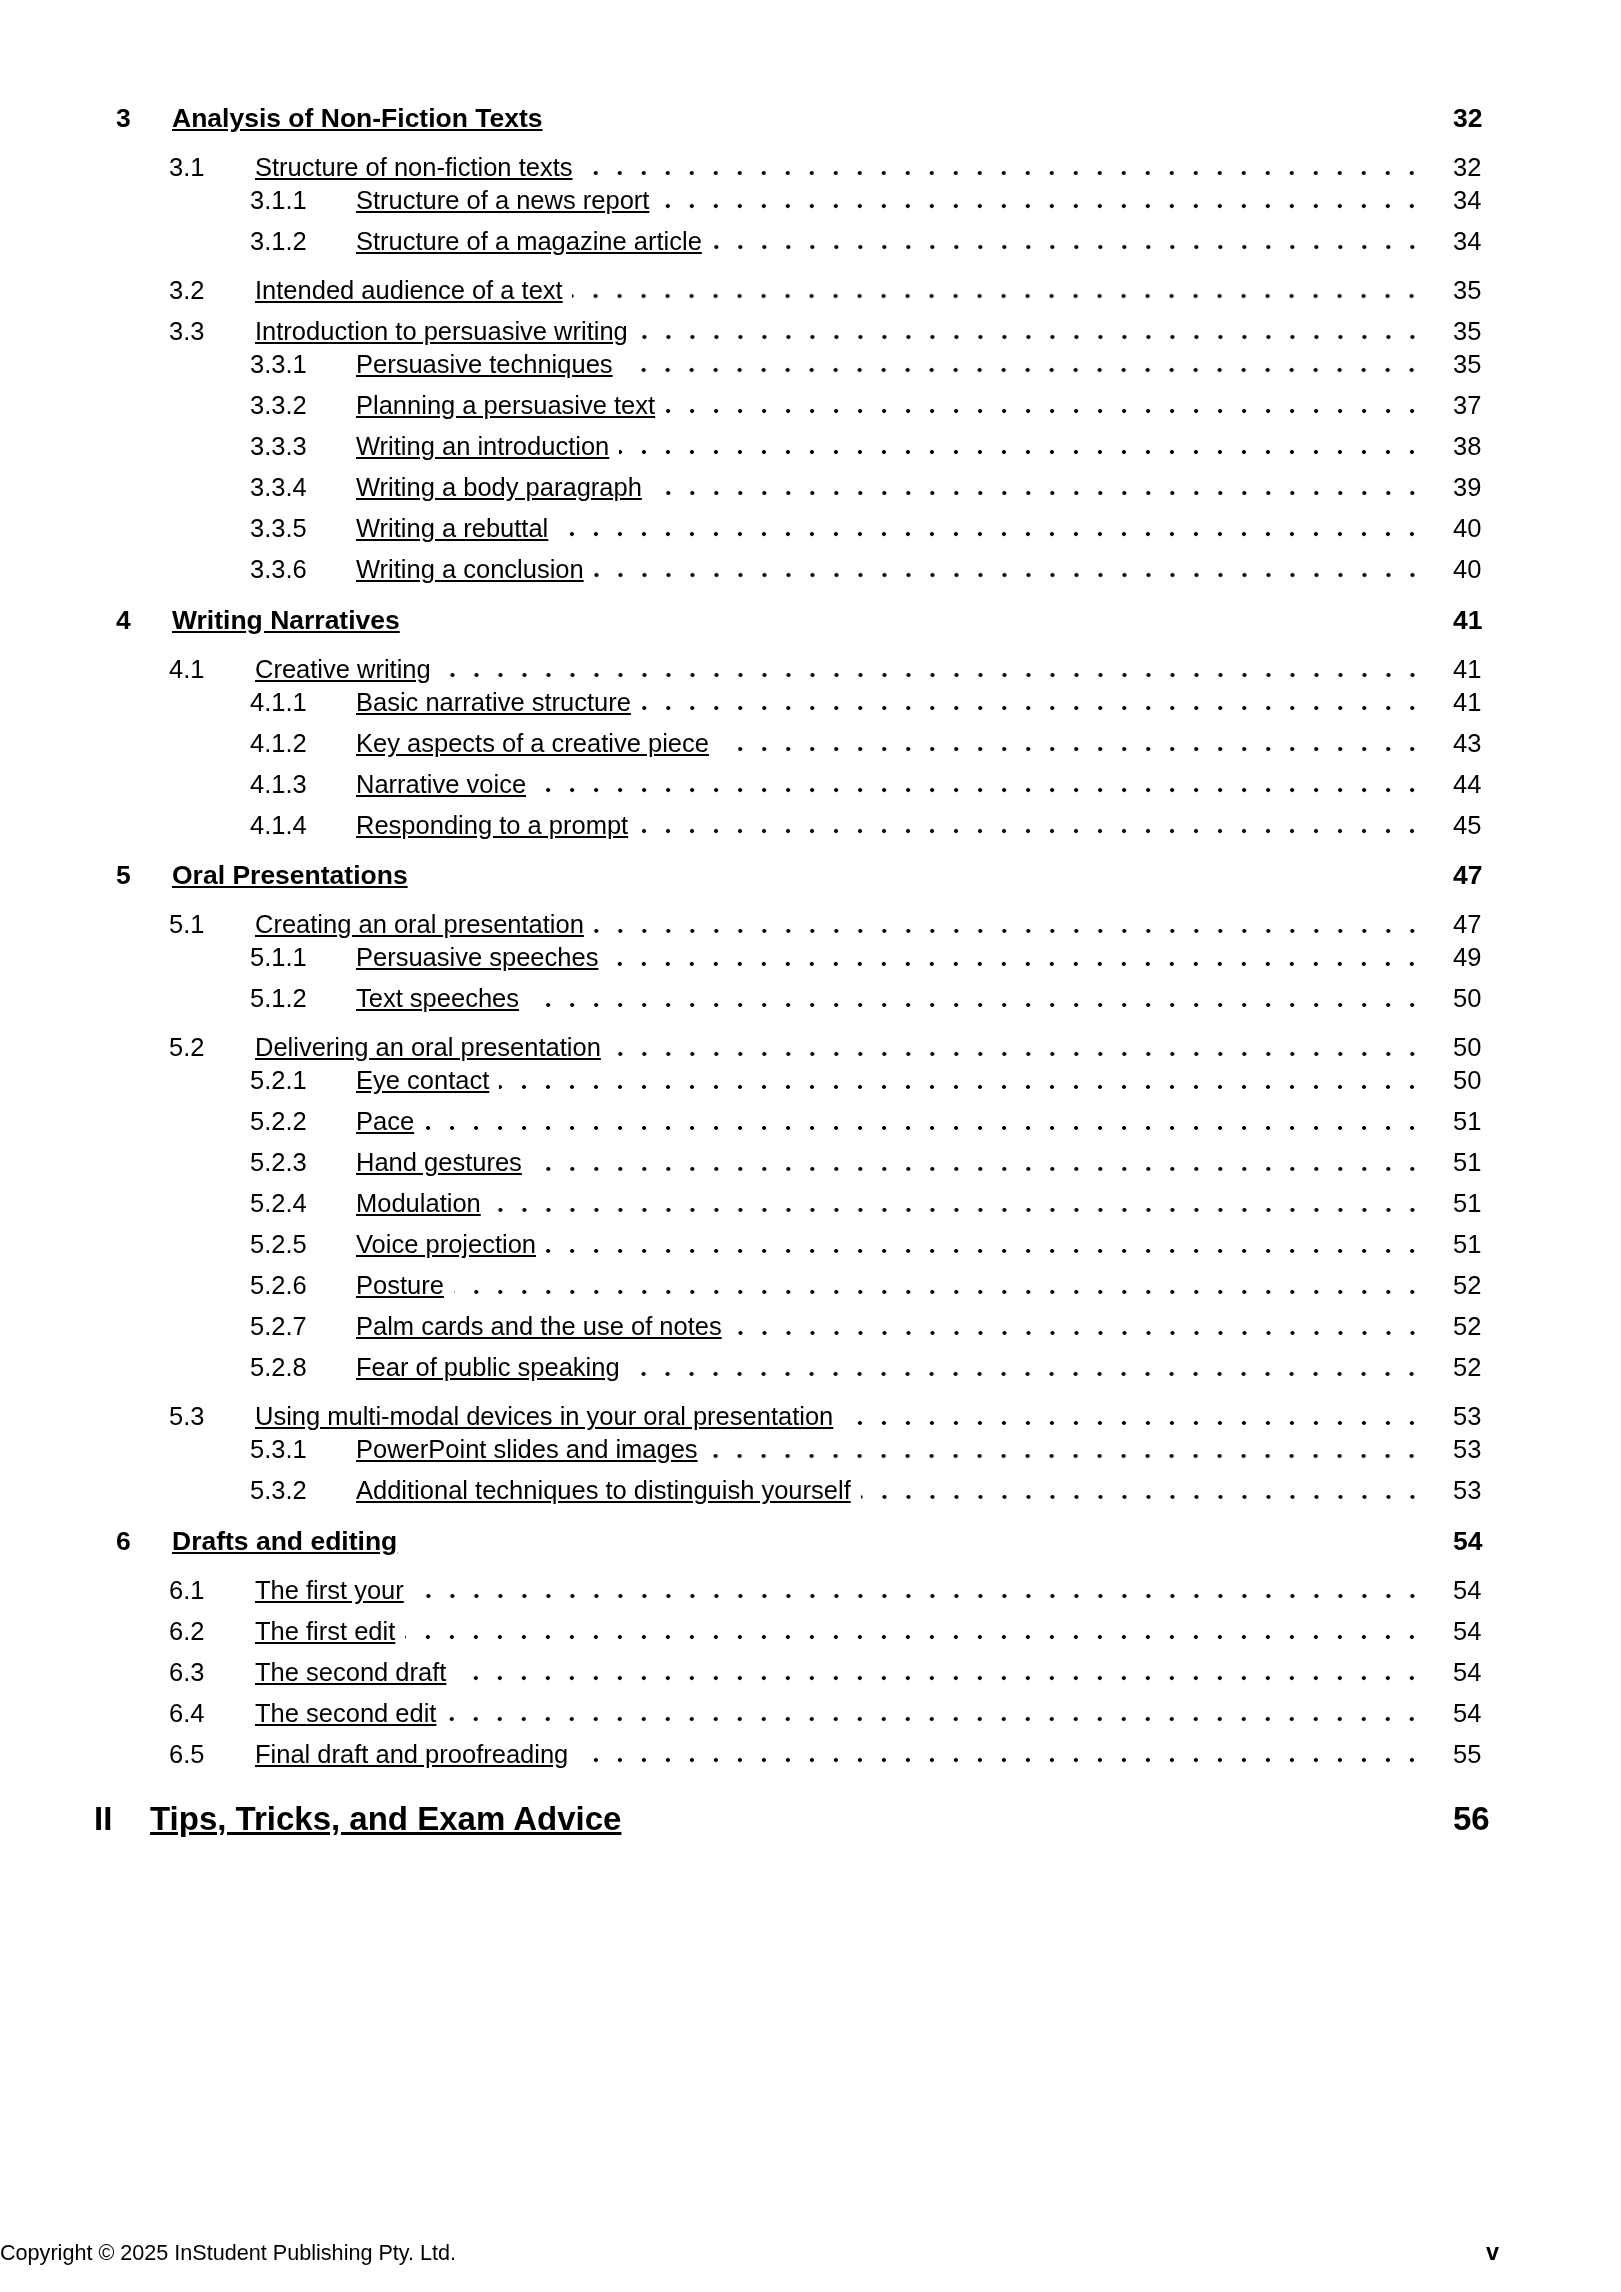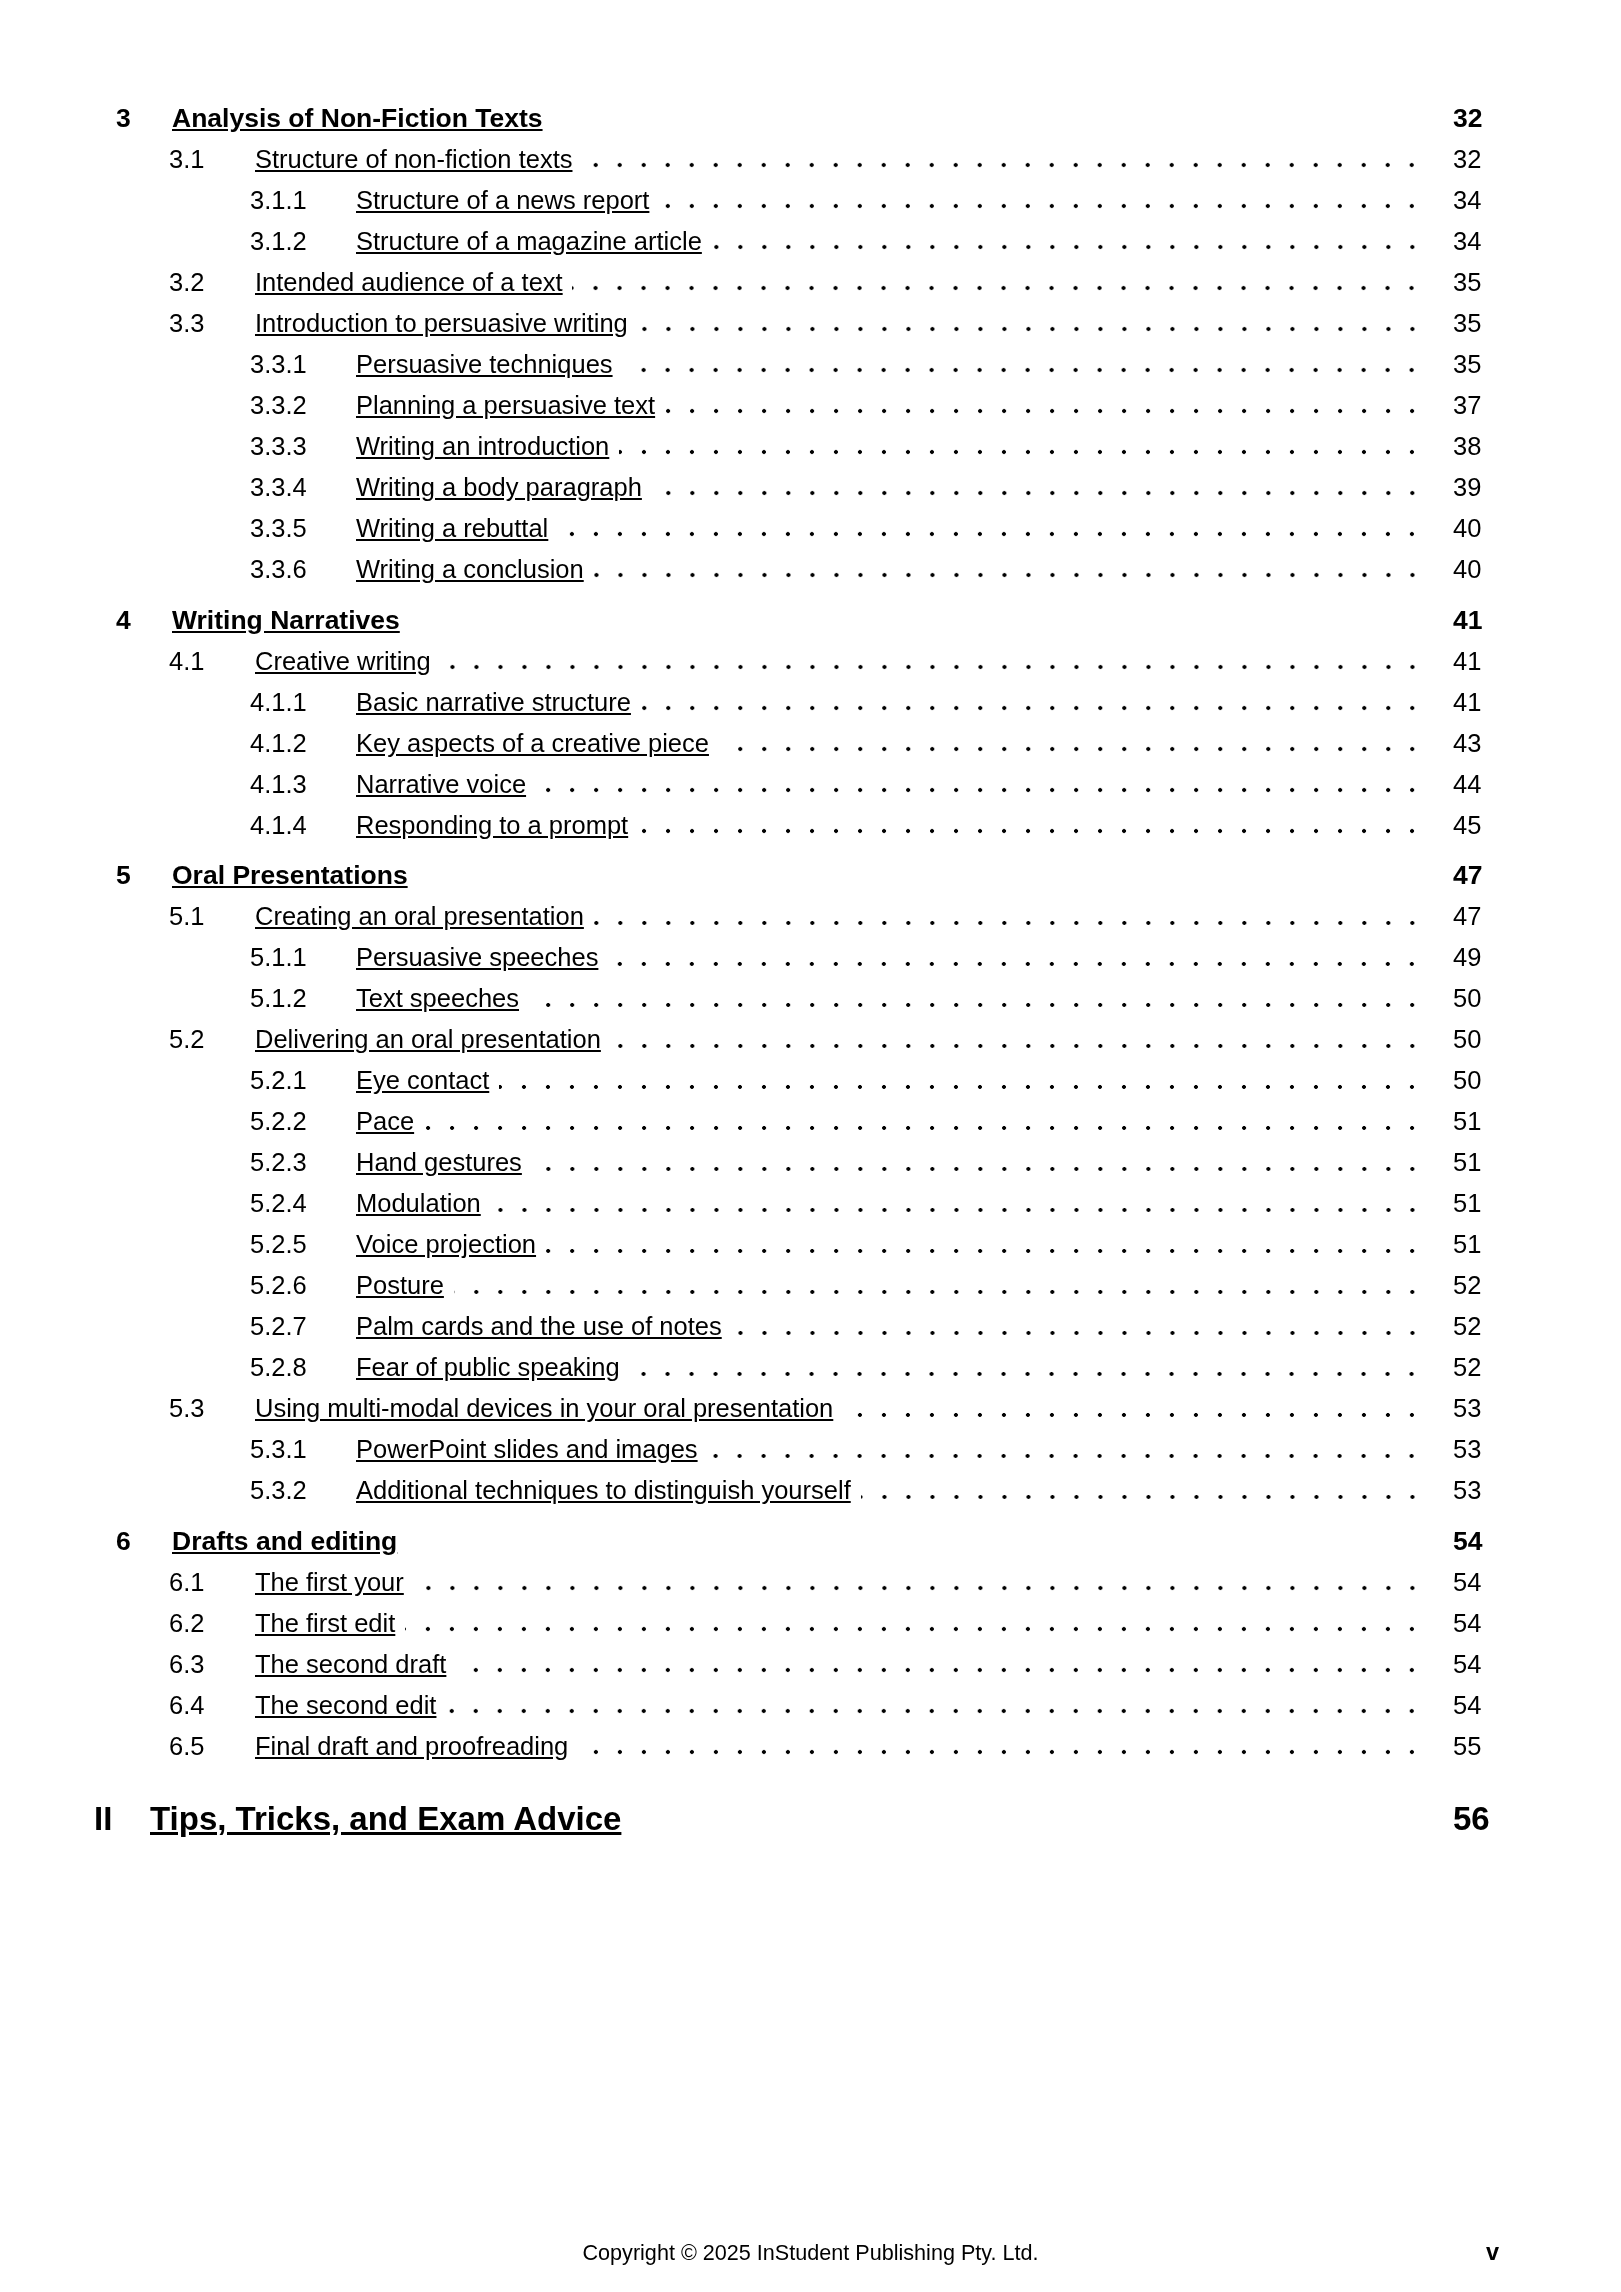--- a/index.html
+++ b/index.html
@@ -24,21 +24,21 @@
   .row {
     display: flex;
     align-items: baseline;
     height: 41px;
     line-height: 41px;
     font-size: 25.5px;
     white-space: nowrap;
   }
   .num { flex: 0 0 auto; }
   .lvl0 .num { margin-left: 116px; width: 56px; }
-  .lvl1 .num { margin-left: 169px; width: 86px; }
+  .lvl1 .num { margin-left: 169px; width: 86px; margin-top: 8px; }
   .lvl2 .num { margin-left: 250px; width: 106px; }
   .part .num { margin-left: 94px; width: 56px; }
 
   .lvl0 { font-weight: 700; font-size: 26.5px; margin-top: 9.8px; }
   .part { font-weight: 700; font-size: 33px; height: 47px; line-height: 47px; margin-top: 27.4px; }
 
   .ttl { flex: 0 0 auto; text-decoration: underline; }
 
   
   .leader {
@@ -56,21 +56,20 @@
 
   
   .footer {
     position: absolute;
     left: 0;
     top: 2238px;
     width: 100%;
     height: 29px;
     line-height: 29px;
     font-size: 21.6px;
-    text-align: center;
   }
   .folio {
     position: absolute;
     right: 122px;
     top: 2238px;
     height: 29px;
     line-height: 29px;
     font-size: 23.5px;
     font-weight: 700;
   }

